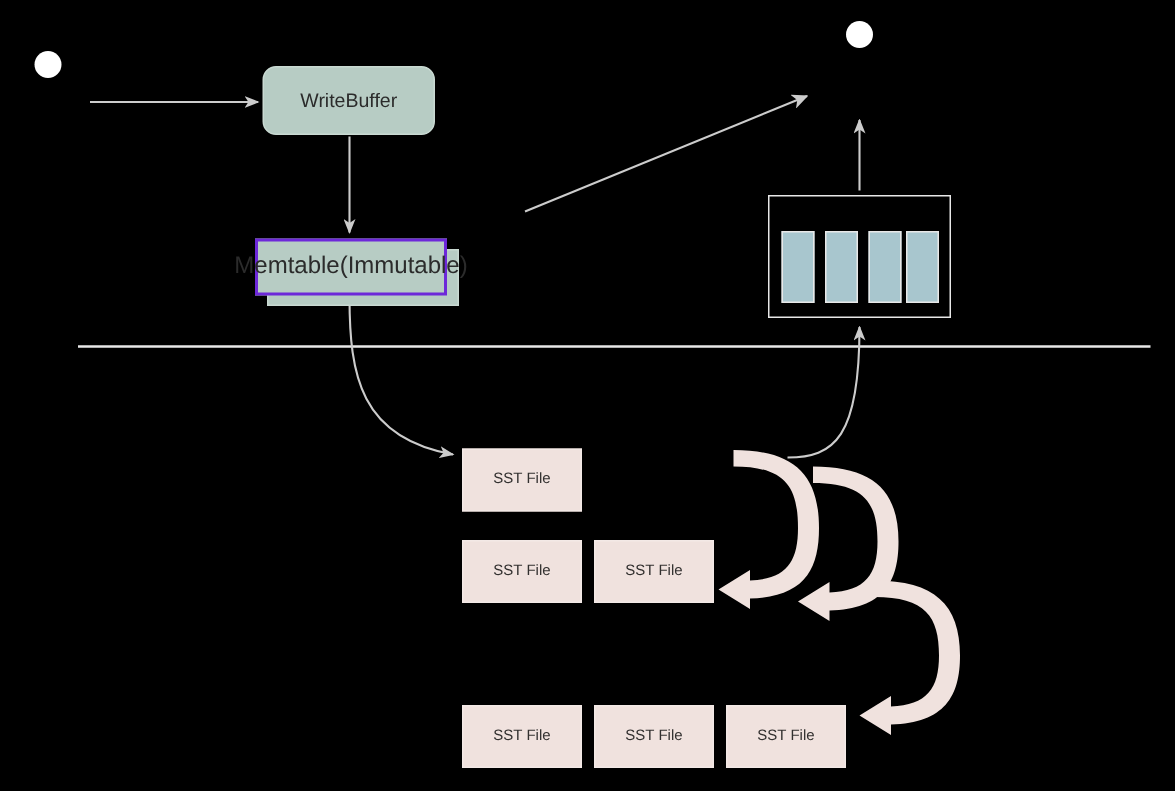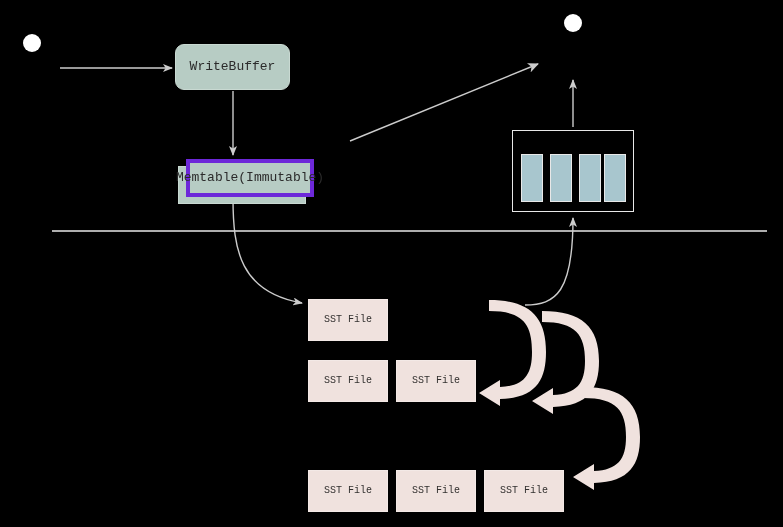--- a/index.html
+++ b/index.html
@@ -6,21 +6,21 @@
     margin: 0;
     padding: 0;
     background: #000000;
   }
   #canvas {
     position: relative;
     width: 783px;
     height: 527px;
     background: #000000;
     overflow: hidden;
-    font-family: Liberation Mono, monospace;
+    font-family: Liberation Sans, sans-serif;
   }
   #svg-layer {
     position: absolute;
     left: 0; top: 0;
     width: 783px;
     height: 527px;
   }
   .node {
     position: absolute;
     box-sizing: border-box;
@@ -45,28 +45,28 @@
   .memtable-back {
     left: 178px;
     top: 166px;
     width: 128px;
     height: 38px;
     background: #b7ccc4;
     border: 1px solid #c9d9d2;
     z-index: 2;
   }
   .memtable-front {
-    left: 186px;
+    left: 170px;
     top: 159px;
     width: 128px;
     height: 38px;
     background: #b7ccc4;
-    border: 4px solid #6d28d9;
+    border: 2px solid #6d28d9;
     z-index: 3;
-    font-size: 13px;
+    font-size: 16px;
   }
   .cache-container {
     left: 512px;
     top: 130px;
     width: 122px;
     height: 82px;
     background: transparent;
     border: 1.5px solid #e8e8e8;
     z-index: 2;
   }

